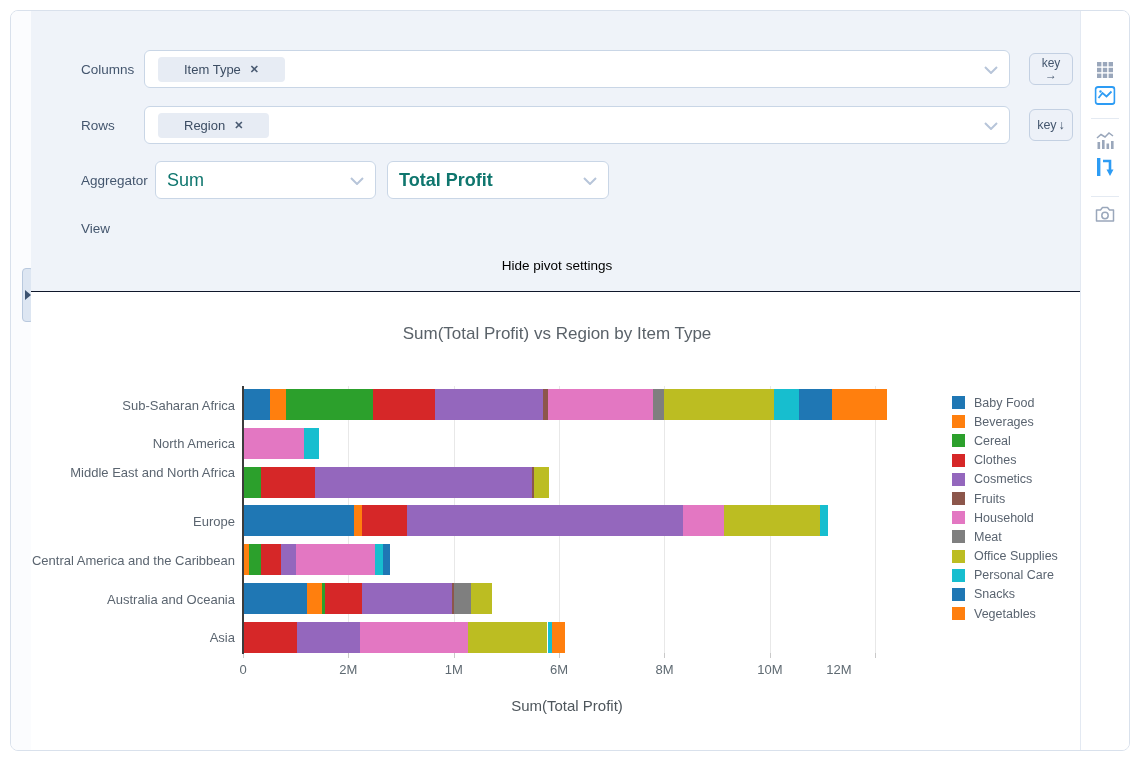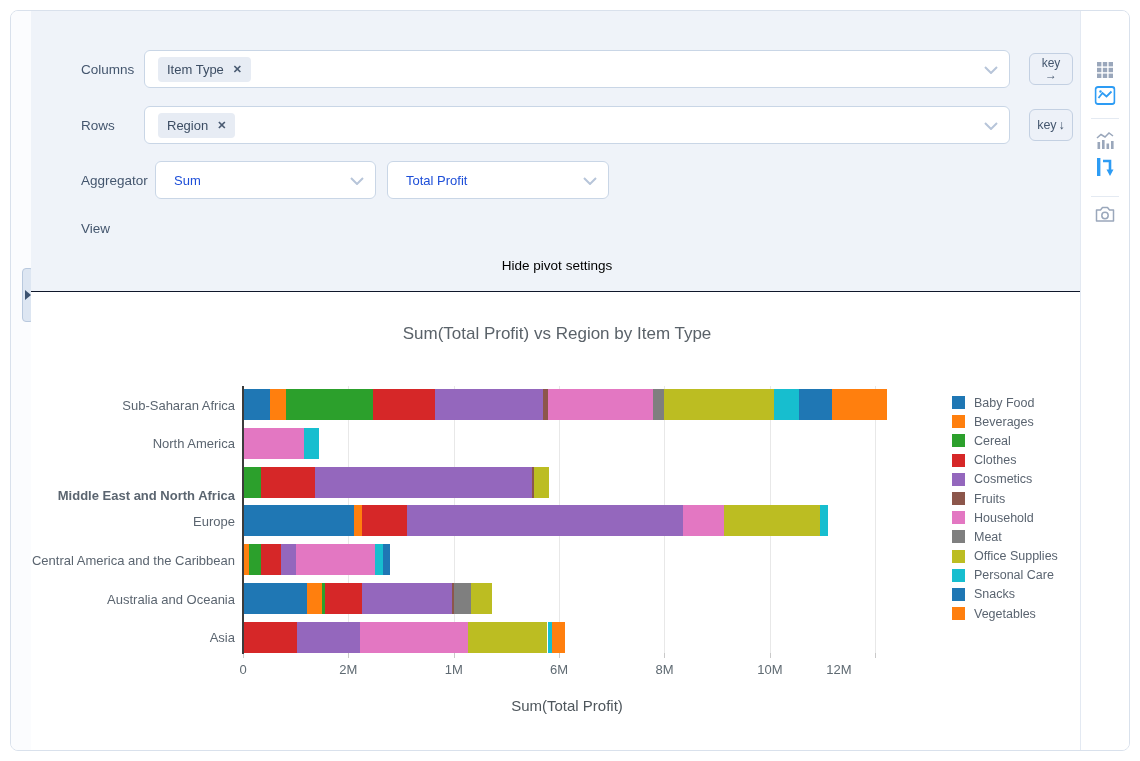--- a/index.html
+++ b/index.html
@@ -13,23 +13,23 @@
   .drag-handle .tri{width:0;height:0;border-top:5px solid transparent;border-bottom:5px solid transparent;
        border-left:6px solid #3d5370;}
   
   .settings{position:absolute;left:20px;top:0;width:1052px;height:280px;background:#eff3f9;
        border-bottom:1px solid #0f172a;}
   .field-label{position:absolute;left:50px;font-size:13.5px;color:#44566e;}
   .select{position:absolute;background:#fff;border:1px solid #c9d6e6;border-radius:6px;display:flex;
        align-items:center;}
   .select .chev{position:absolute;right:11px;top:50%;transform:translateY(-50%);}
   .tag{display:flex;align-items:center;gap:9px;background:#e7ecf4;border-radius:4px;height:25px;
-       padding:0 9px;margin-left:13px;font-size:13px;color:#3c4d63;}
+       padding:0 26px;margin-left:13px;font-size:13px;color:#3c4d63;}
   .tag .x{font-size:11px;color:#4a5b72;font-weight:bold;cursor:pointer;}
-  .sel-value{margin-left:18px;font-size:13px;color:#1d4ed8;}
+  .sel-value{margin-left:11px;font-size:18px;color:#0f766e;}
   .key-btn{position:absolute;width:42px;height:30px;background:#edf1f8;border:1px solid #c3d0e2;
        border-radius:6px;color:#44566e;font-size:12px;display:flex;flex-direction:column;
        align-items:center;justify-content:center;line-height:12px;cursor:pointer;}
   .key-btn.inline{flex-direction:row;gap:2px;font-size:12.5px;}
   .link{position:absolute;font-size:13.5px;color:#000000;cursor:pointer;}
   
   .chart-section{position:absolute;left:20px;top:281px;width:1052px;height:458px;background:#fff;}
   .chart-title{position:absolute;left:0;top:32px;width:100%;text-align:center;font-size:17px;color:#5a6269;}
   .plot-area{position:absolute;left:212px;top:94px;width:648px;height:267px;}
   .gridline{position:absolute;top:0;width:1px;height:267px;background:#e8e8e8;}
@@ -99,21 +99,21 @@
 
       <div class="field-label" style="top:162px;text-align:center;">Aggregator</div>
       <div class="select" style="left:124px;top:150px;width:219px;height:36px;">
         <span class="sel-value">Sum</span>
         <span class="chev">
           <svg width="14" height="8" viewBox="0 0 14 8">
               <polyline points="1,1 7,7 13,1" fill="none" stroke="#b7c5d9" stroke-width="2"></polyline>
             </svg>
         </span>
       </div>
-      <div class="select" style="left:356px;top:150px;width:220px;height:36px;">
+      <div class="select" style="left:356px;top:150px;width:220px;height:36px;font-weight:bold;">
         <span class="sel-value">Total Profit</span>
         <span class="chev">
           <svg width="14" height="8" viewBox="0 0 14 8">
               <polyline points="1,1 7,7 13,1" fill="none" stroke="#b7c5d9" stroke-width="2"></polyline>
             </svg>
         </span>
       </div>
 
       <div class="field-label" style="top:210px;">View</div>
 
@@ -158,21 +158,21 @@
           <div class="bar-seg" style="left: 588.995px; width: 54.7902px; top: 3px; height: 31px; background: rgb(255, 127, 14);"></div>
           <div class="ylabel" style="top: 18.5px;">Sub-Saharan Africa</div>
           <div class="bar-seg" style="left: 0px; width: 60.5854px; top: 41.83px; height: 31px; background: rgb(227, 119, 194);"></div>
           <div class="bar-seg" style="left: 60.5854px; width: 15.8049px; top: 41.83px; height: 31px; background: rgb(23, 190, 207);"></div>
           <div class="ylabel" style="top: 57.33px;">North America</div>
           <div class="bar-seg" style="left: 0px; width: 18.439px; top: 80.66px; height: 31px; background: rgb(44, 160, 44);"></div>
           <div class="bar-seg" style="left: 18.439px; width: 53.7366px; top: 80.66px; height: 31px; background: rgb(214, 39, 40);"></div>
           <div class="bar-seg" style="left: 72.1756px; width: 216.527px; top: 80.66px; height: 31px; background: rgb(148, 103, 189);"></div>
           <div class="bar-seg" style="left: 288.702px; width: 2.63415px; top: 80.66px; height: 31px; background: rgb(140, 86, 75);"></div>
           <div class="bar-seg" style="left: 291.337px; width: 14.7512px; top: 80.66px; height: 31px; background: rgb(188, 189, 34);"></div>
-          <div class="ylabel" style="top: 109px; font-weight: bold;">Middle East and North Africa</div>
+          <div class="ylabel" style="top: 86px;">Middle East and North Africa</div>
           <div class="bar-seg" style="left: 0px; width: 110.634px; top: 119.49px; height: 31px; background: rgb(31, 119, 180);"></div>
           <div class="bar-seg" style="left: 110.634px; width: 8.42927px; top: 119.49px; height: 31px; background: rgb(255, 127, 14);"></div>
           <div class="bar-seg" style="left: 119.063px; width: 44.7805px; top: 119.49px; height: 31px; background: rgb(214, 39, 40);"></div>
           <div class="bar-seg" style="left: 163.844px; width: 276.585px; top: 119.49px; height: 31px; background: rgb(148, 103, 189);"></div>
           <div class="bar-seg" style="left: 440.429px; width: 40.5659px; top: 119.49px; height: 31px; background: rgb(227, 119, 194);"></div>
           <div class="bar-seg" style="left: 480.995px; width: 95.8829px; top: 119.49px; height: 31px; background: rgb(188, 189, 34);"></div>
           <div class="bar-seg" style="left: 576.878px; width: 7.90244px; top: 119.49px; height: 31px; background: rgb(23, 190, 207);"></div>
           <div class="ylabel" style="top: 134.99px;">Europe</div>
           <div class="bar-seg" style="left: 0px; width: 5.79512px; top: 158.32px; height: 31px; background: rgb(255, 127, 14);"></div>
           <div class="bar-seg" style="left: 5.79512px; width: 12.6439px; top: 158.32px; height: 31px; background: rgb(44, 160, 44);"></div>

